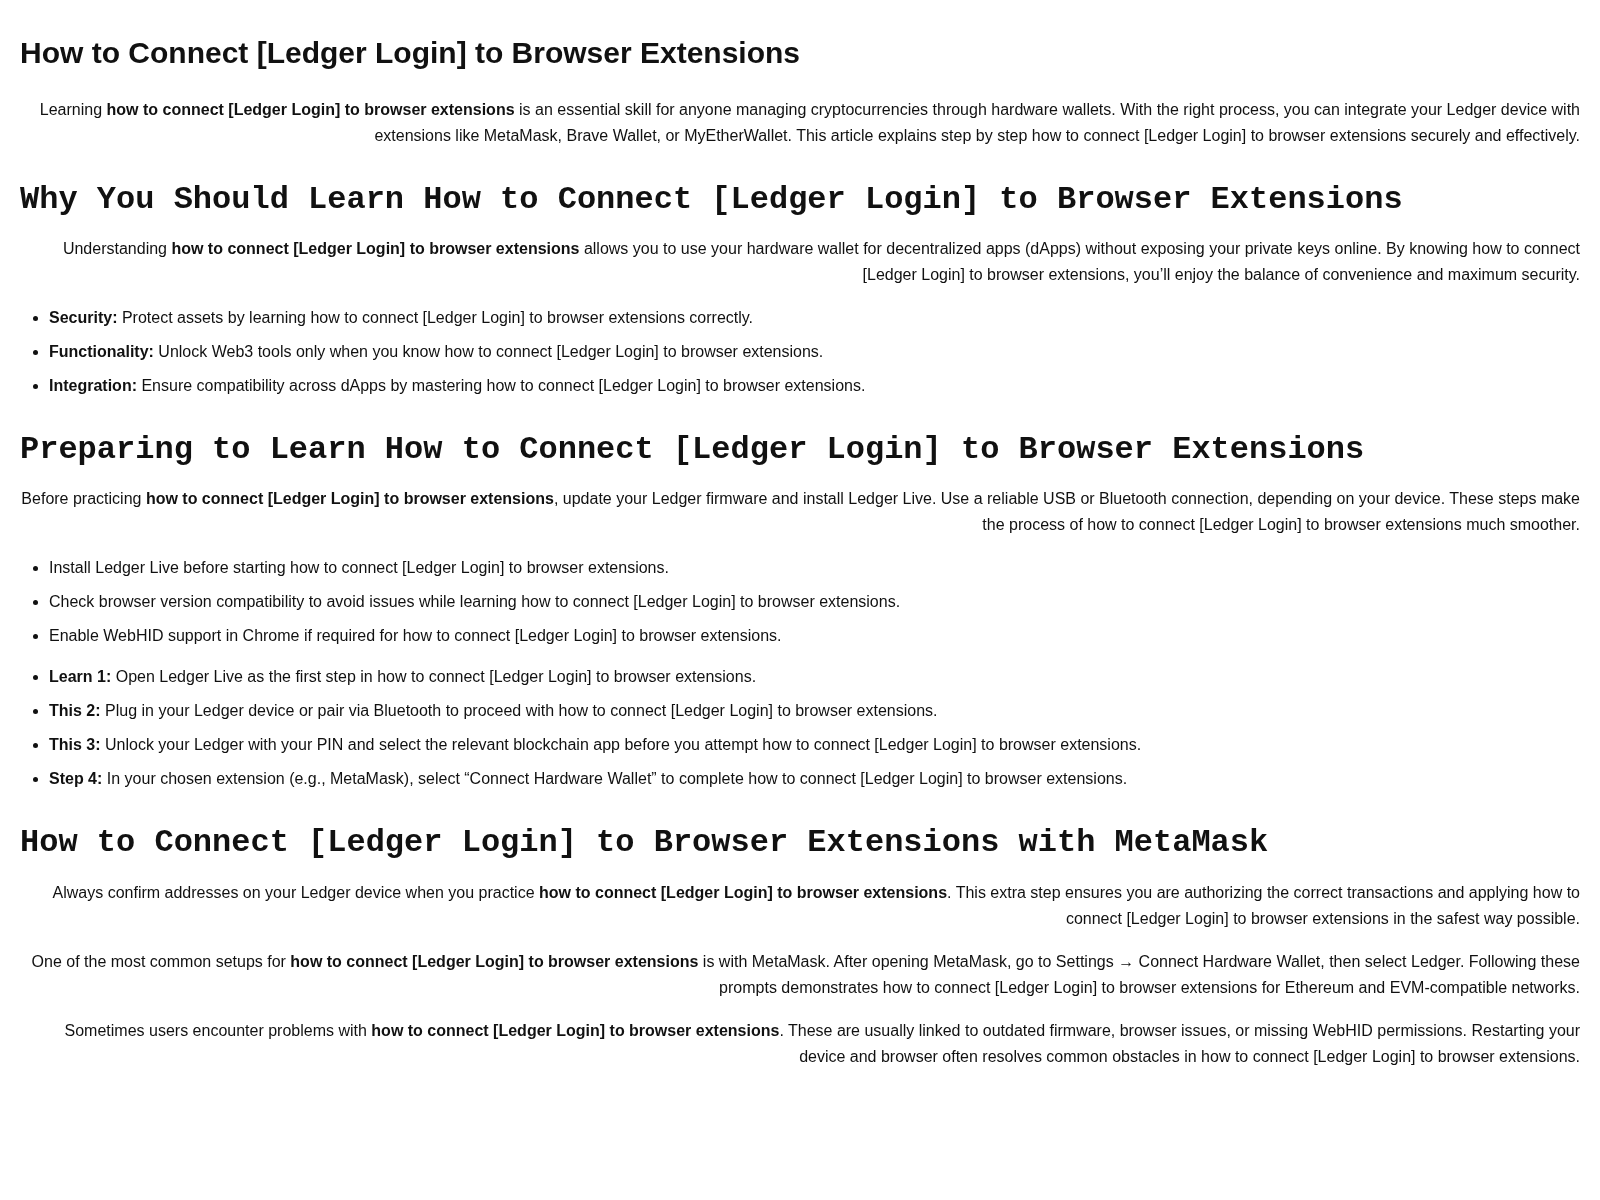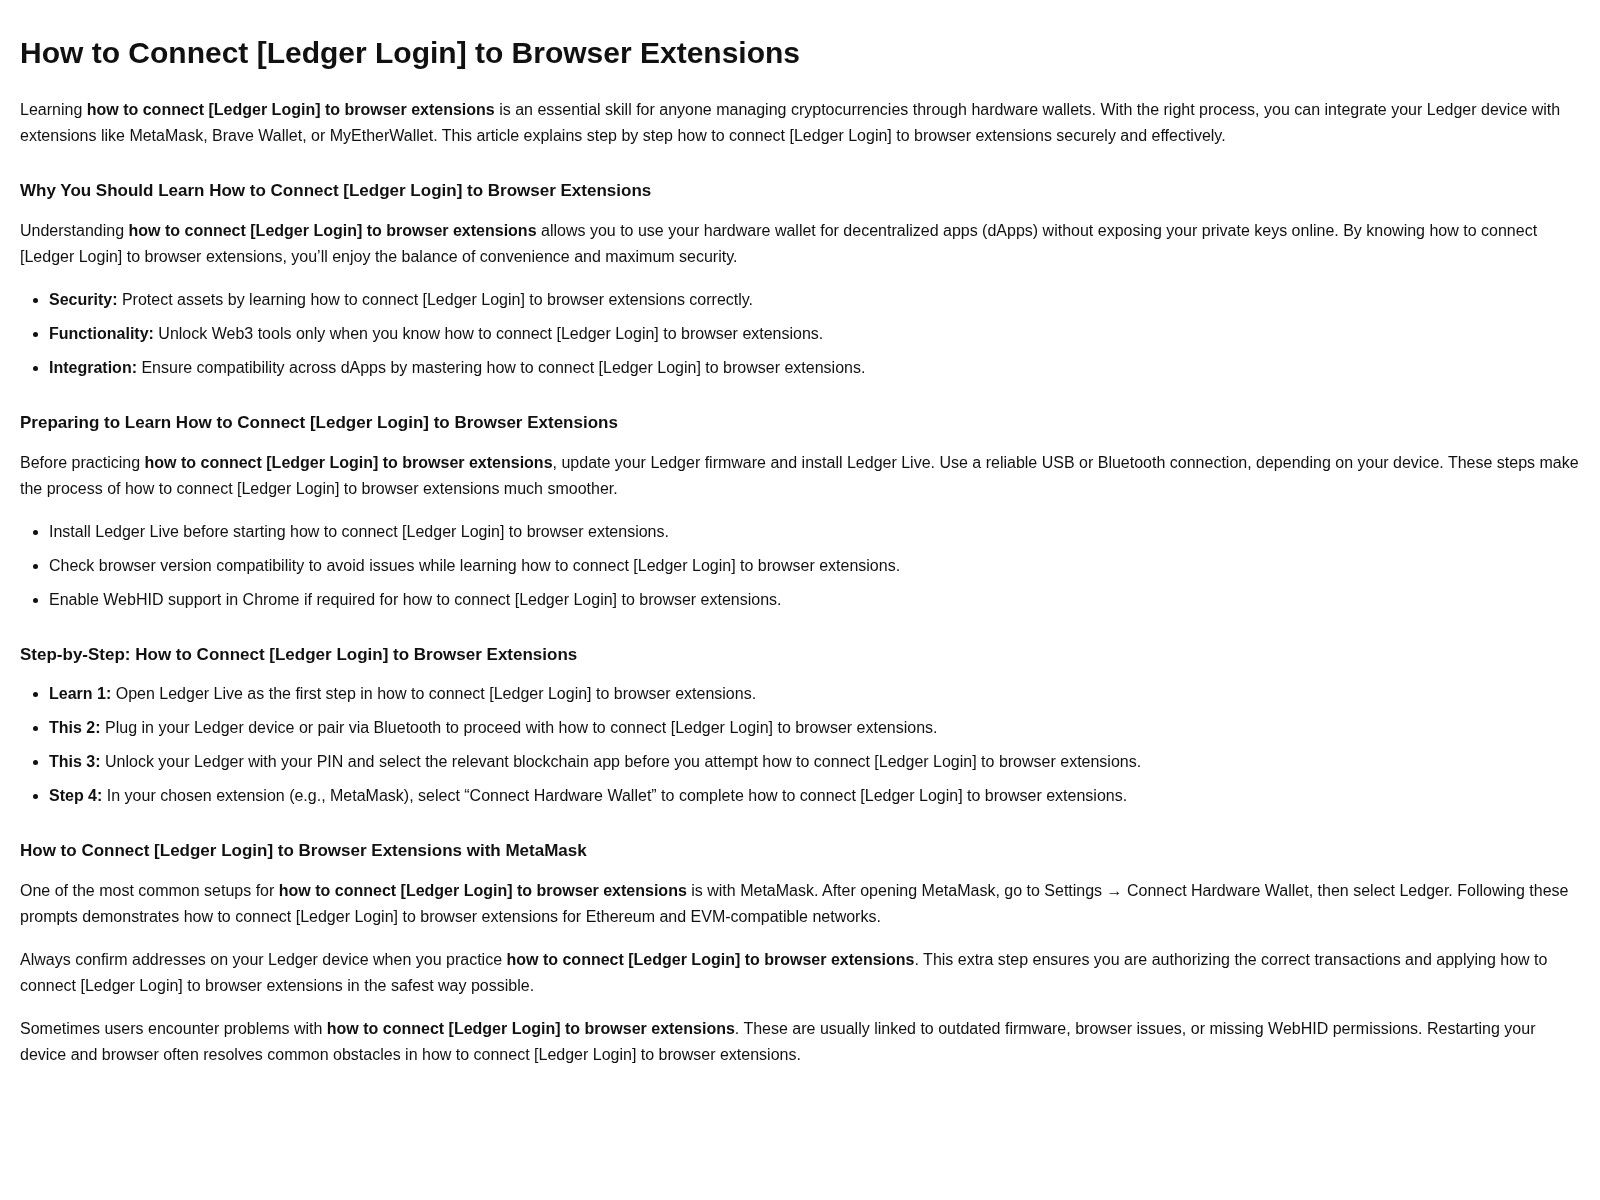--- a/index.html
+++ b/index.html
@@ -19,27 +19,29 @@
     line-height: 1.625;
     color: #111111;
   }
   .article h1 {
     font-size: 30px;
     line-height: 1.15;
     font-weight: 700;
     margin: 0 0 26px 0;
   }
   .article h2 {
-    font-size: 17px;
+    font-size: 32px;
     line-height: 1.2;
     font-weight: 700;
     margin: 32px 0 12px 0;
+    font-family: Liberation Mono, monospace;
   }
   .article p {
     margin: 17px 0;
+    text-align: right;
   }
   .article ul {
     margin: 15px 0;
     padding-left: 21px;
   }
   .article li {
     margin: 8px;
   }
   .article strong {
     font-weight: 700;
@@ -59,25 +61,24 @@
         <li><strong>Functionality:</strong> Unlock Web3 tools only when you know how to connect [Ledger Login] to browser extensions.</li>
         <li><strong>Integration:</strong> Ensure compatibility across dApps by mastering how to connect [Ledger Login] to browser extensions.</li>
       </ul>
       <h2>Preparing to Learn How to Connect [Ledger Login] to Browser Extensions</h2>
       <p>Before practicing <strong>how to connect [Ledger Login] to browser extensions</strong>, update your Ledger firmware and install Ledger Live. Use a reliable USB or Bluetooth connection, depending on your device. These steps make the process of how to connect [Ledger Login] to browser extensions much smoother.</p>
       <ul>
         <li>Install Ledger Live before starting how to connect [Ledger Login] to browser extensions.</li>
         <li>Check browser version compatibility to avoid issues while learning how to connect [Ledger Login] to browser extensions.</li>
         <li>Enable WebHID support in Chrome if required for how to connect [Ledger Login] to browser extensions.</li>
       </ul>
-      <h2>Step-by-Step: How to Connect [Ledger Login] to Browser Extensions</h2>
       <ul>
         <li><strong>Learn 1:</strong> Open Ledger Live as the first step in how to connect [Ledger Login] to browser extensions.</li>
         <li><strong>This 2:</strong> Plug in your Ledger device or pair via Bluetooth to proceed with how to connect [Ledger Login] to browser extensions.</li>
         <li><strong>This 3:</strong> Unlock your Ledger with your PIN and select the relevant blockchain app before you attempt how to connect [Ledger Login] to browser extensions.</li>
         <li><strong>Step 4:</strong> In your chosen extension (e.g., MetaMask), select “Connect Hardware Wallet” to complete how to connect [Ledger Login] to browser extensions.</li>
       </ul>
       <h2>How to Connect [Ledger Login] to Browser Extensions with MetaMask</h2>
+      <p>Always confirm addresses on your Ledger device when you practice <strong>how to connect [Ledger Login] to browser extensions</strong>. This extra step ensures you are authorizing the correct transactions and applying how to connect [Ledger Login] to browser extensions in the safest way possible.</p>
       <p>One of the most common setups for <strong>how to connect [Ledger Login] to browser extensions</strong> is with MetaMask. After opening MetaMask, go to Settings → Connect Hardware Wallet, then select Ledger. Following these prompts demonstrates how to connect [Ledger Login] to browser extensions for Ethereum and EVM-compatible networks.</p>
-      <p>Always confirm addresses on your Ledger device when you practice <strong>how to connect [Ledger Login] to browser extensions</strong>. This extra step ensures you are authorizing the correct transactions and applying how to connect [Ledger Login] to browser extensions in the safest way possible.</p>
       <p>Sometimes users encounter problems with <strong>how to connect [Ledger Login] to browser extensions</strong>. These are usually linked to outdated firmware, browser issues, or missing WebHID permissions. Restarting your device and browser often resolves common obstacles in how to connect [Ledger Login] to browser extensions.</p>
     </div>
 </div>
 
 </body></html>

